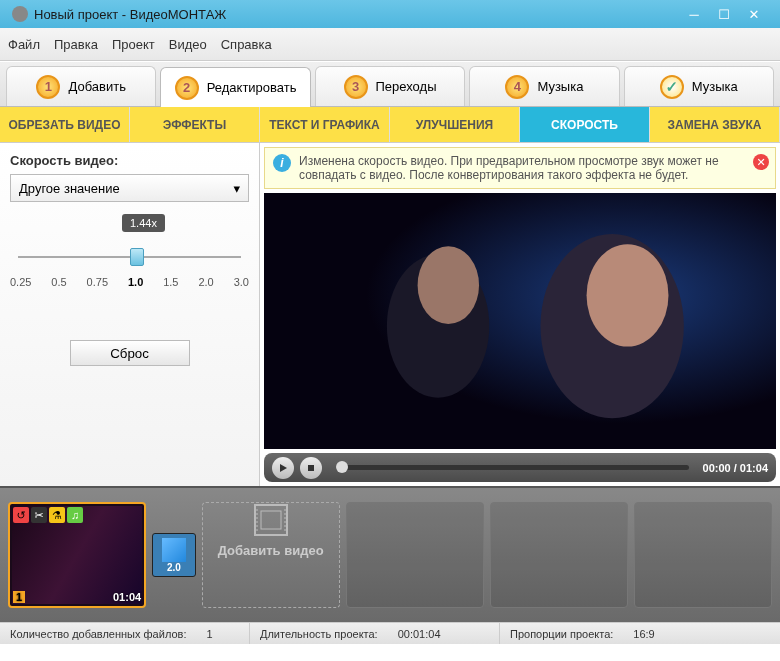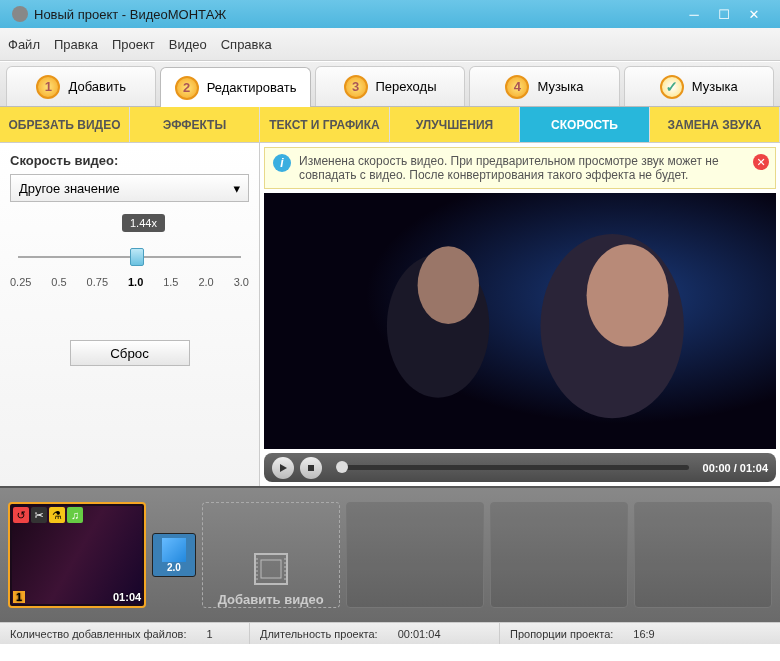--- a/index.html
+++ b/index.html
@@ -41,21 +41,21 @@
 .progress{flex:1;height:5px;background:#333;border-radius:3px;position:relative;margin:0 8px}
 .progress .head{position:absolute;left:0;top:-4px;width:12px;height:12px;border-radius:50%;background:#ddd}
 .time{color:#fff;font-size:11px;font-weight:bold}
 .timeline{height:136px;background:linear-gradient(#888,#6a6a6a);border-top:2px solid #555;display:flex;align-items:center;padding:8px;gap:6px;position:relative;overflow:hidden}
 .clip{width:140px;height:106px;border:2px solid #f5a623;border-radius:4px;background:#1a0a1a;position:relative}
 .clip .thumb-img{position:absolute;inset:2px;background:linear-gradient(120deg,#1a0718,#3d1235,#16052a)}
 .clip .topicons{position:absolute;top:3px;left:3px;right:3px;display:flex;gap:2px}
 .clip .ti{width:16px;height:16px;border-radius:2px;display:flex;align-items:center;justify-content:center;font-size:11px}
 .clip .bot{position:absolute;bottom:3px;left:3px;right:3px;display:flex;justify-content:space-between;color:#fff;font-size:11px;font-weight:bold;text-shadow:0 0 2px #000}
 .trans{width:44px;height:44px;background:#3a7fb5;border:1px solid #222;border-radius:3px;display:flex;flex-direction:column;align-items:center;justify-content:center;color:#fff;font-size:10px;font-weight:bold}
-.addslot{width:140px;height:106px;border:1px dashed #aaa;border-radius:4px;display:flex;flex-direction:column;align-items:center;justify-content:flex-end;color:#ccc;font-weight:bold;gap:6px}
+.addslot{width:140px;height:106px;border:1px dashed #aaa;border-radius:4px;display:flex;flex-direction:column;align-items:center;justify-content:flex-start;color:#ccc;font-weight:bold;gap:6px}
 .emptyslot{width:140px;height:106px;border:1px solid #777;border-radius:4px;background:rgba(0,0,0,.1)}
 .statusbar{height:22px;background:linear-gradient(#f0f0f0,#e0e0e0);border-top:1px solid #ccc;display:flex;align-items:center;font-size:11px;color:#333}
 .statusbar .cell{padding:0 10px;border-right:1px solid #ccc;height:100%;display:flex;align-items:center;gap:20px}
 </style>
 </head>
 <body>
 
 <div class="titlebar">
   <div class="ico"></div>
   <div class="title">Новый проект - ВидеоМОНТАЖ</div>

